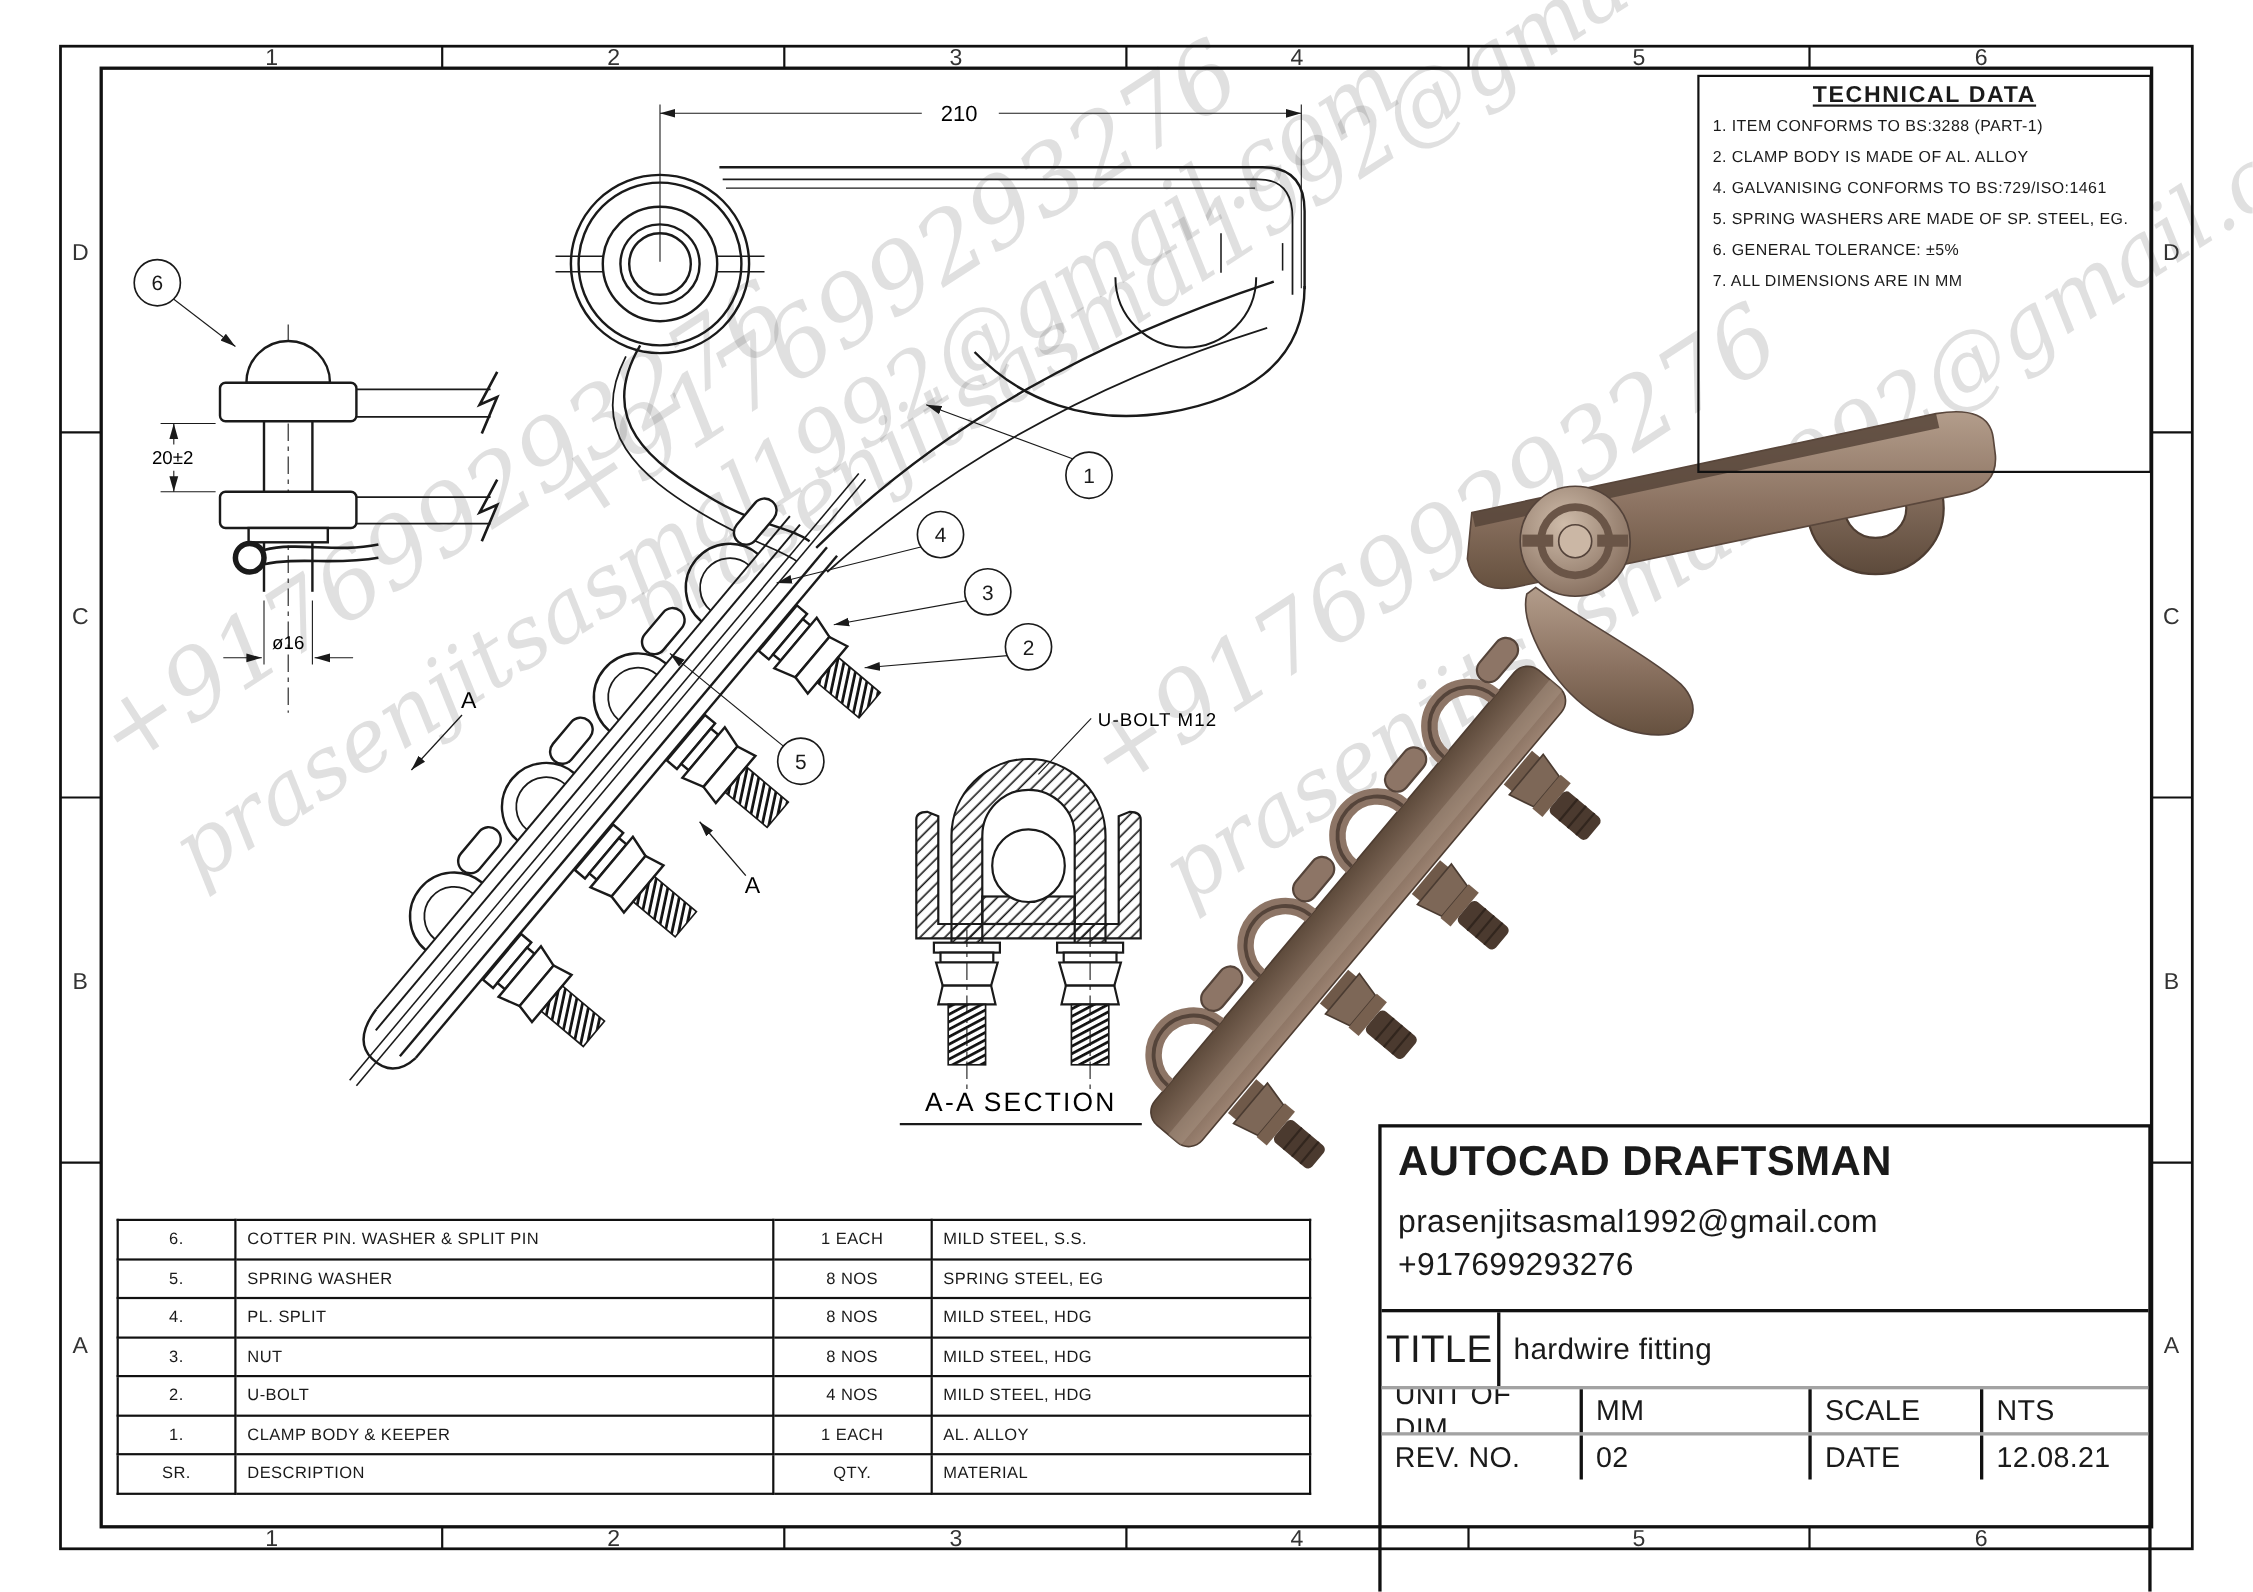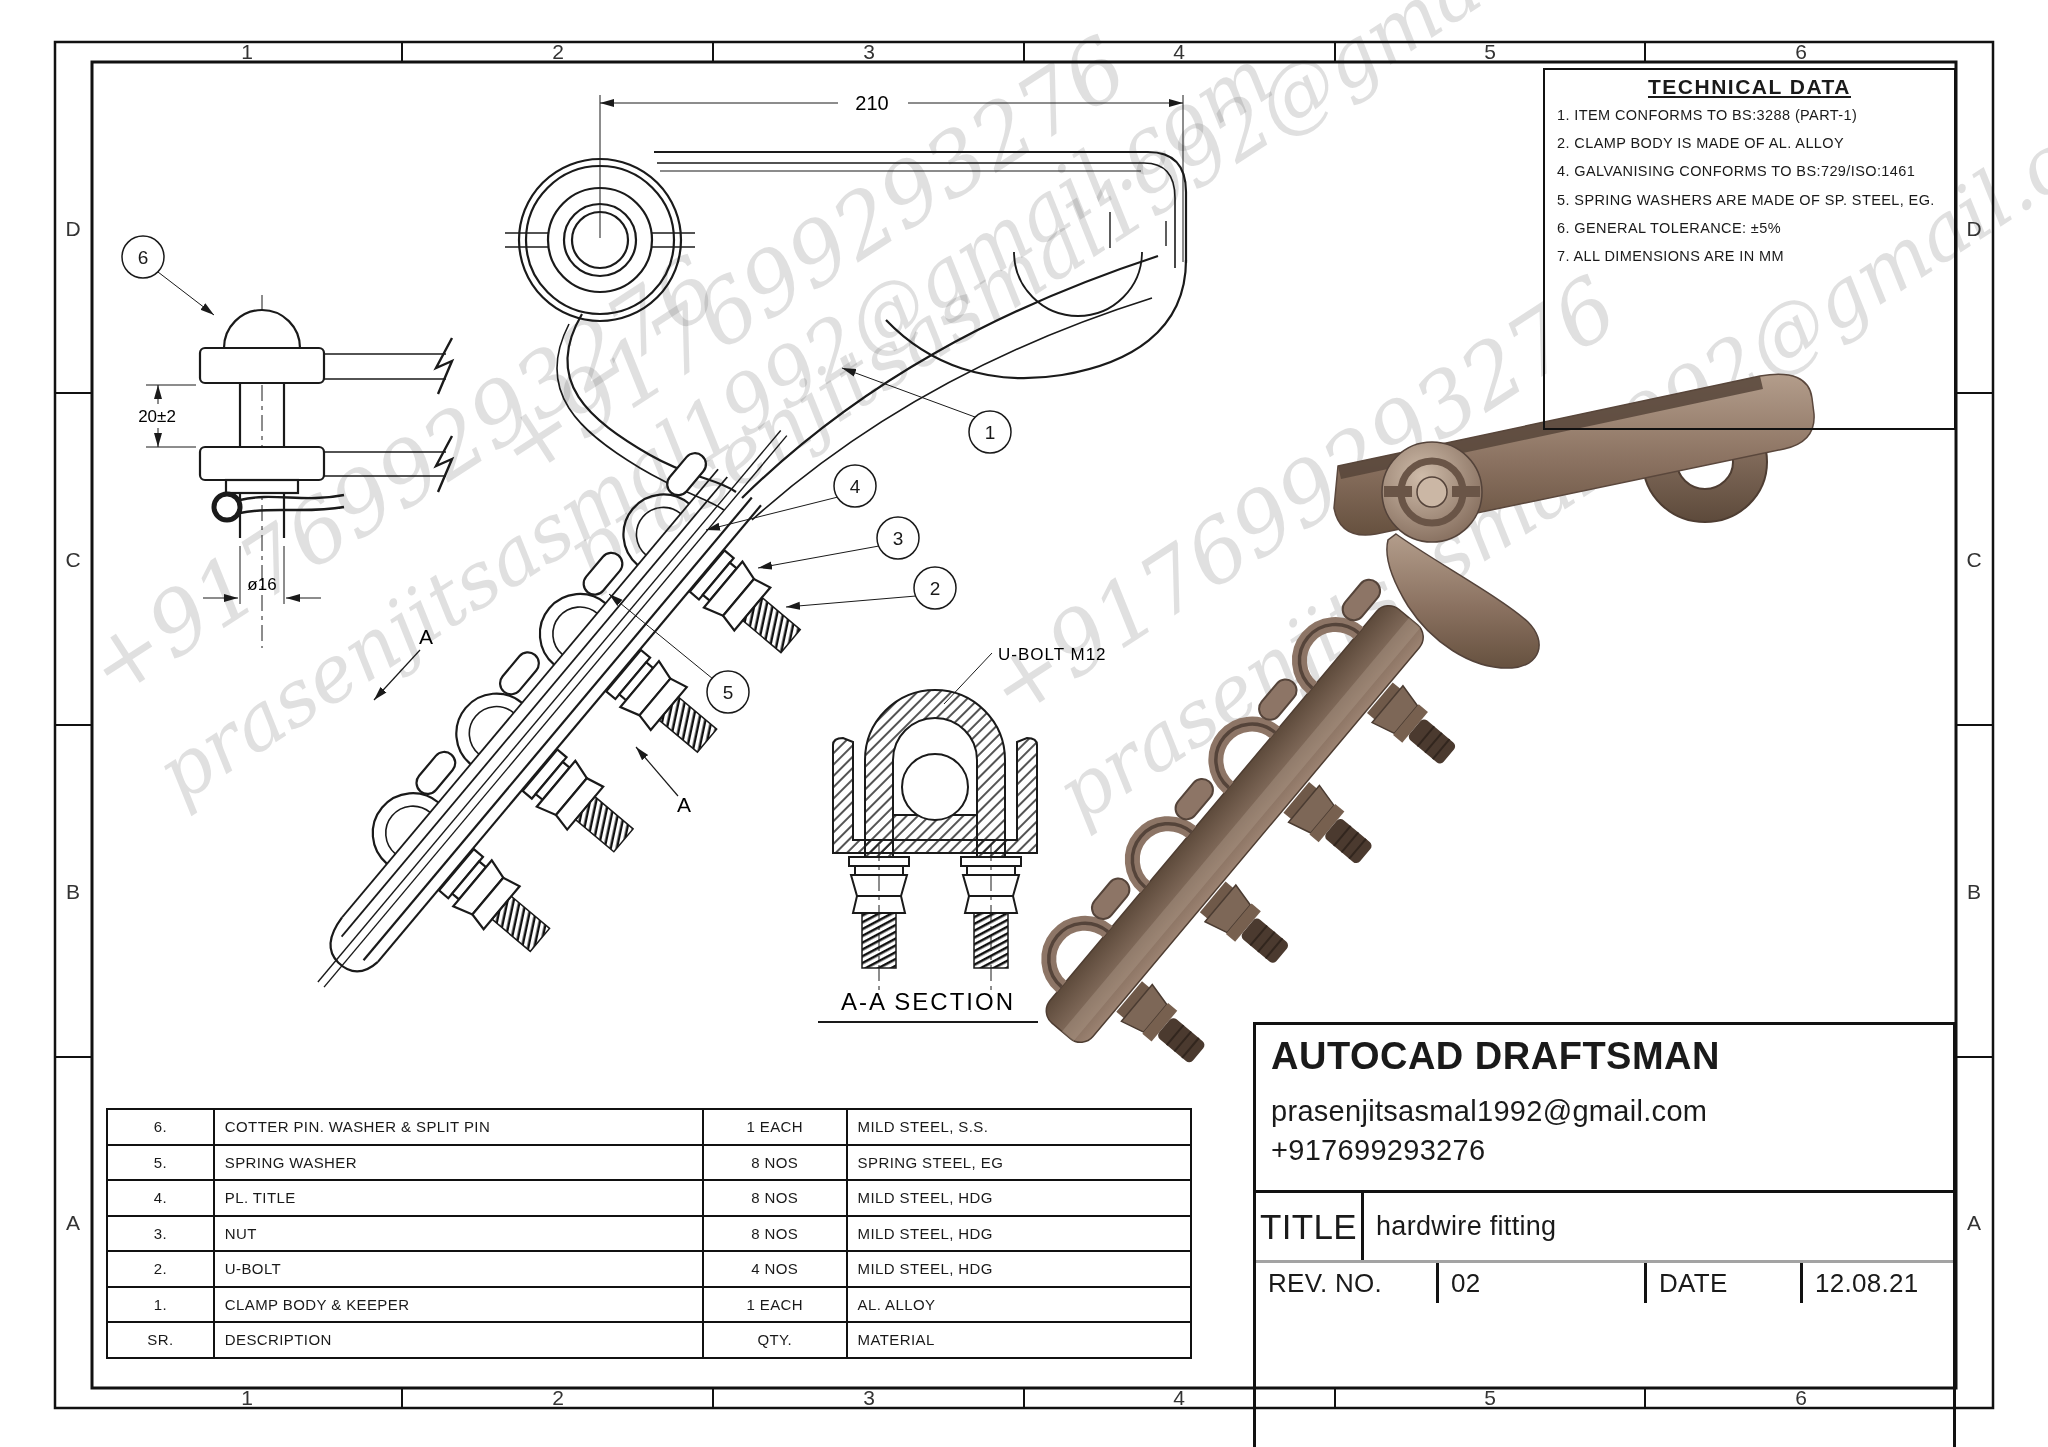--- a/index.html
+++ b/index.html
@@ -428,21 +428,21 @@
       <td>MILD STEEL, S.S.</td>
     </tr>
     <tr>
       <td class="c">5.</td>
       <td>SPRING WASHER</td>
       <td class="c">8 NOS</td>
       <td>SPRING STEEL, EG</td>
     </tr>
     <tr>
       <td class="c">4.</td>
-      <td>PL. TITLE</td>
+      <td>PL. SPLIT</td>
       <td class="c">8 NOS</td>
       <td>MILD STEEL, HDG</td>
     </tr>
     <tr>
       <td class="c">3.</td>
       <td>NUT</td>
       <td class="c">8 NOS</td>
       <td>MILD STEEL, HDG</td>
     </tr>
     <tr>
@@ -469,20 +469,26 @@
   <div class="overlay tb">
     <div class="head">
       <div class="company">AUTOCAD DRAFTSMAN</div>
       <div class="contact">prasenjitsasmal1992@gmail.com</div>
       <div class="contact">+917699293276</div>
     </div>
     <div class="row trow">
       <div class="cell tlabel">TITLE</div>
       <div class="cell tval last">hardwire fitting</div>
     </div>
+    <div class="row r3">
+      <div class="cell c1">UNIT OF DIM.</div>
+      <div class="cell c2">MM</div>
+      <div class="cell c3">SCALE</div>
+      <div class="cell c4 last">NTS</div>
+    </div>
     <div class="row r4">
       <div class="cell c1">REV. NO.</div>
       <div class="cell c2">02</div>
       <div class="cell c3">DATE</div>
       <div class="cell c4 last">12.08.21</div>
     </div>
   </div>
 
 </div>
 

